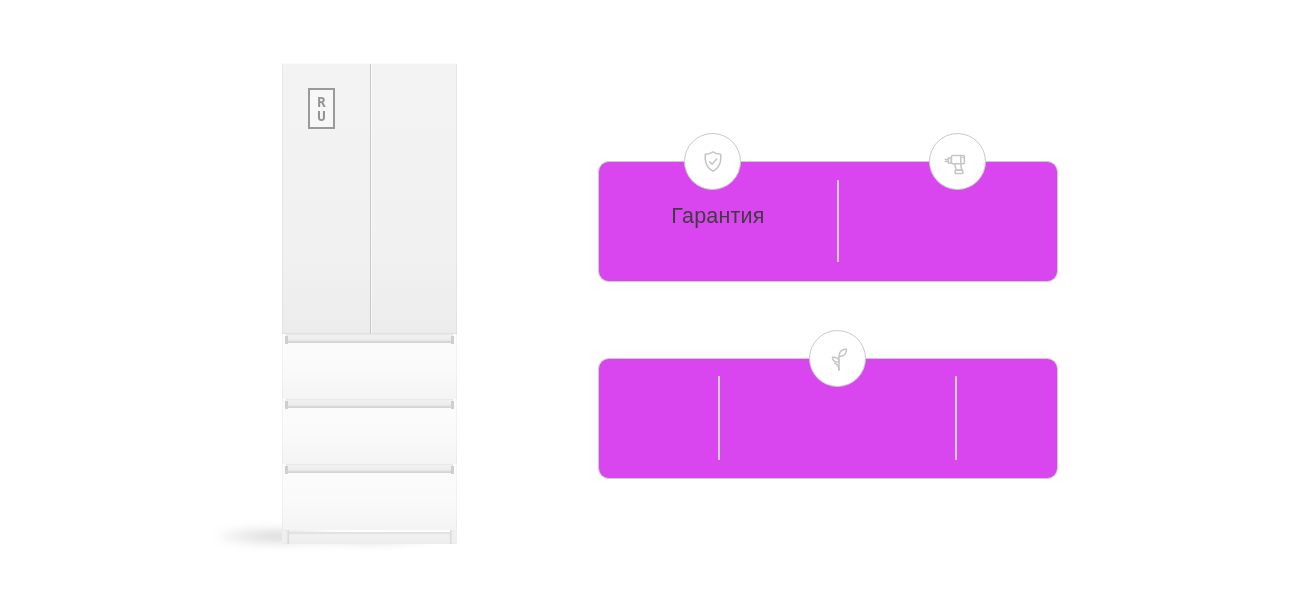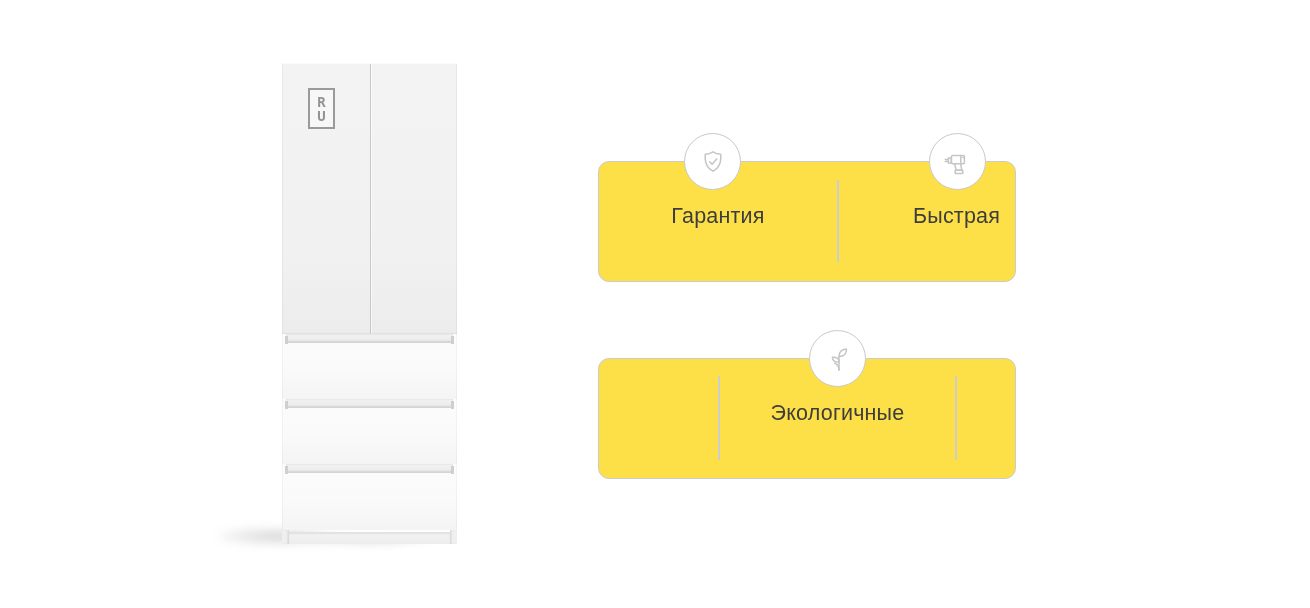--- a/index.html
+++ b/index.html
@@ -59,22 +59,22 @@
   .plinth-foot.left  { left:0;  box-shadow:inset -1.5px 0 1.5px rgba(0,0,0,0.09); }
   .plinth-foot.right { right:0; box-shadow:inset  1.5px 0 1.5px rgba(0,0,0,0.09); }
   .plinth-face {
     position:absolute; left:7px; right:7px; top:2px; bottom:1px;
     background:linear-gradient(180deg,#f3f3f3,#ededec);
     box-shadow:inset 0 2px 2px rgba(0,0,0,0.07);
   }
 
   
   .feature-card {
-    position:absolute; left:598px; width:418px; height:121px;
-    border:1.5px solid #cbcbcb; border-radius:11px; background:#fde047;
+    position:absolute; left:598px; width:460px; height:121px;
+    border:1.5px solid #cbcbcb; border-radius:11px; background:#d946ef;
     box-sizing:border-box;
   }
   .card-warranty { top:161px; }
   .card-eco { top:358px; }
 
   .icon-circle {
     position:absolute; top:-29px; width:57px; height:57px; box-sizing:border-box;
     border:1.5px solid #c9c9c9; border-radius:50%; background:#ffffff;
     display:flex; align-items:center; justify-content:center;
   }
@@ -152,34 +152,32 @@
     </svg>
   </div>
 
   <div class="vline vl-c1"></div>
 
   <div class="feature-label fl-1">
     <span>Гарантия</span>
   </div>
 
   <div class="feature-label fl-2">
-    <span>Быстрая</span>
   </div>
 </div>
 
 <div class="feature-card card-eco">
 
   <div class="icon-circle ic-leaf">
     <svg width="32" height="32" viewBox="0 0 32 32" fill="none" stroke="#c5c5c5" stroke-width="1.5" stroke-linecap="round" stroke-linejoin="round">      
         <path d="M17 27 V13.5"></path>
       <path d="M17 13.5 C17 9.2 20 6.4 24.4 6 C24.9 10.6 21.9 13.7 17 13.5 z"></path>
       <path d="M17 19 C17 15.6 14.4 13.8 10.4 14.2 C10.4 17.6 13.2 19.5 17 19 z"></path>
       <path d="M17 27 C17 23 15 21 12.6 20.2"></path>
     </svg>
   </div>
 
   <div class="vline vl-c2a"></div>
   <div class="vline vl-c2b"></div>
 
   <div class="feature-label fl-3">
-    <span>Экологичные</span>
   </div>
 </div>
 
 </body></html>

